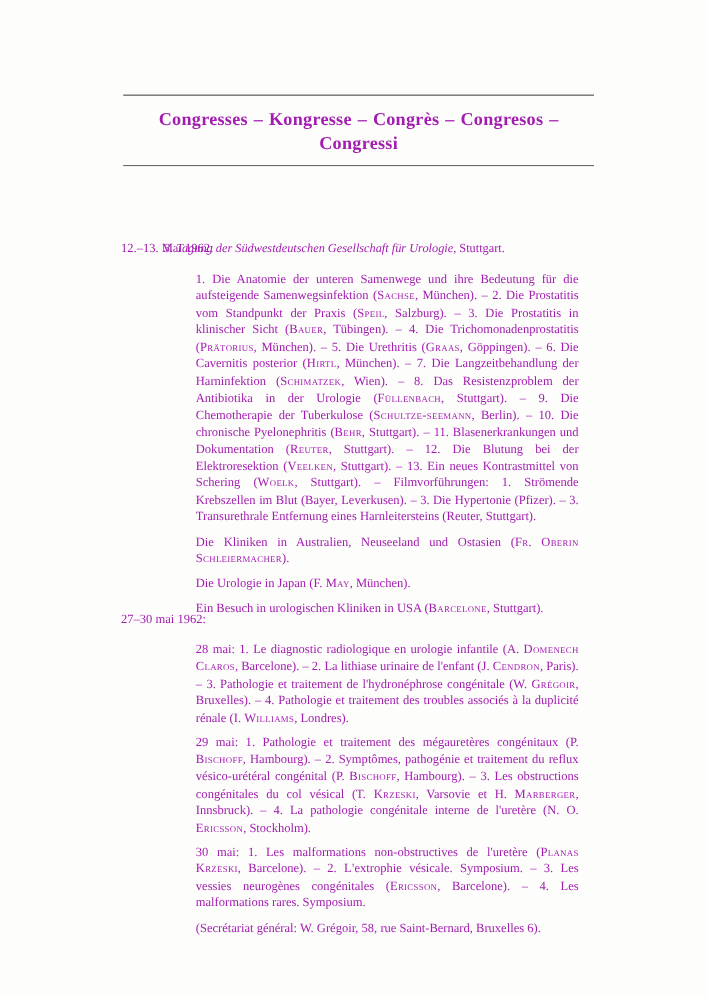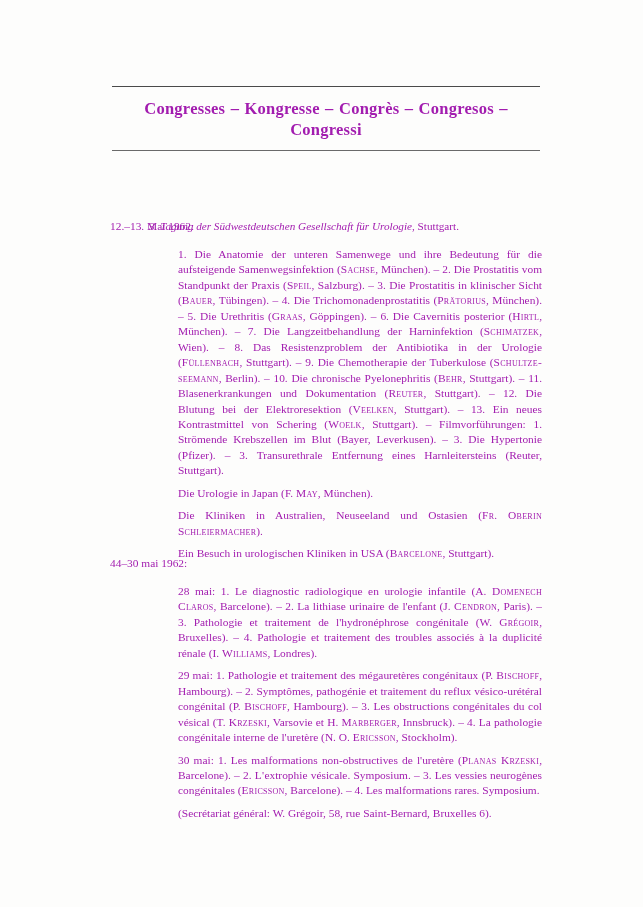--- a/index.html
+++ b/index.html
@@ -76,21 +76,21 @@
 
   .entry-body {
     margin-left: 68px;
     margin-top: 13px;
   }
   .para {
     font-size: 11.4px;
     line-height: 1.355;
     text-align: justify;
     text-justify: inter-word;
-    margin: 0 0 7px 0;
+    margin: 0 16px 7px 0;
     hyphens: manual;
   }
   .para:last-child { margin-bottom: 0; }
 
   
   .sc {
     font-variant: small-caps;
     letter-spacing: 0.025em;
   }
 
@@ -110,29 +110,29 @@
 
   <div class="entry" id="entry-0">
     <div class="entry-head">
       <span class="entry-date">12.–13. Mai 1962:</span>
       <span class="entry-title">
         <span class="it">3. Tagung der Südwestdeutschen Gesellschaft für Urologie</span><span>, Stuttgart.</span>
       </span>
     </div>
     <div class="entry-body">
       <p class="para">1. Die Anatomie der unteren Samenwege und ihre Bedeutung für die aufsteigende Samenwegsinfektion (<span class="sc">Sachse</span>, München). – 2. Die Prostatitis vom Standpunkt der Praxis (<span class="sc">Speil</span>, Salzburg). – 3. Die Prostatitis in klinischer Sicht (<span class="sc">Bauer</span>, Tübingen). – 4. Die Trichomonadenprostatitis (<span class="sc">Prätorius</span>, München). – 5. Die Urethritis (<span class="sc">Graas</span>, Göppingen). – 6. Die Cavernitis posterior (<span class="sc">Hirtl</span>, München). – 7. Die Langzeitbehandlung der Harninfektion (<span class="sc">Schimatzek</span>, Wien). – 8. Das Resistenzproblem der Antibiotika in der Urologie (<span class="sc">Füllenbach</span>, Stuttgart). – 9. Die Chemotherapie der Tuberkulose (<span class="sc">Schultze-seemann</span>, Berlin). – 10. Die chronische Pyelonephritis (<span class="sc">Behr</span>, Stuttgart). – 11. Blasenerkrankungen und Dokumentation (<span class="sc">Reuter</span>, Stuttgart). – 12. Die Blutung bei der Elektroresektion (<span class="sc">Veelken</span>, Stuttgart). – 13. Ein neues Kontrastmittel von Schering (<span class="sc">Woelk</span>, Stuttgart). – Filmvorführungen: 1. Strömende Krebszellen im Blut (Bayer, Leverkusen). – 3. Die Hypertonie (Pfizer). – 3. Transurethrale Entfernung eines Harnleitersteins (Reuter, Stuttgart).</p>
+      <p class="para">Die Kliniken in Australien, Neuseeland und Ostasien (<span class="sc">Fr</span>. <span class="sc">Oberin Schleiermacher</span>).</p>
       <p class="para">Die Urologie in Japan (F. <span class="sc">May</span>, München).</p>
-      <p class="para">Die Kliniken in Australien, Neuseeland und Ostasien (<span class="sc">Fr</span>. <span class="sc">Oberin Schleiermacher</span>).</p>
       <p class="para">Ein Besuch in urologischen Kliniken in USA (<span class="sc">Barcelone</span>, Stuttgart).</p>
     </div>
   </div>
 
   <div class="entry" id="entry-1">
     <div class="entry-head">
-      <span class="entry-date">44–30 mai 1962:</span>
+      <span class="entry-date">27–30 mai 1962:</span>
     </div>
     <div class="entry-body">
       <p class="para">28 mai: 1. Le diagnostic radiologique en urologie infantile (A. <span class="sc">Domenech Claros</span>, Barcelone). – 2. La lithiase urinaire de l'enfant (J. <span class="sc">Cendron</span>, Paris). – 3. Pathologie et traitement de l'hydronéphrose congénitale (W. <span class="sc">Grégoir</span>, Bruxelles). – 4. Pathologie et traitement des troubles associés à la duplicité rénale (I. <span class="sc">Williams</span>, Londres).</p>
       <p class="para">29 mai: 1. Pathologie et traitement des mégauretères congénitaux (P. <span class="sc">Bischoff</span>, Hambourg). – 2. Symptômes, pathogénie et traitement du reflux vésico-urétéral congénital (P. <span class="sc">Bischoff</span>, Hambourg). – 3. Les obstructions congénitales du col vésical (T. <span class="sc">Krzeski</span>, Varsovie et H. <span class="sc">Marberger</span>, Innsbruck). – 4. La pathologie congénitale interne de l'uretère (N. O. <span class="sc">Ericsson</span>, Stockholm).</p>
       <p class="para">30 mai: 1. Les malformations non-obstructives de l'uretère (<span class="sc">Planas Krzeski</span>, Barcelone). – 2. <span class="sc">L'</span>extrophie vésicale. Symposium. – 3. Les vessies neurogènes congénitales (<span class="sc">Ericsson</span>, Barcelone). – 4. Les malformations rares. Symposium.</p>
       <p class="para">(Secrétariat général: W. Grégoir, 58, rue Saint-Bernard, Bruxelles 6).</p>
     </div>
   </div>
 
 </div>

